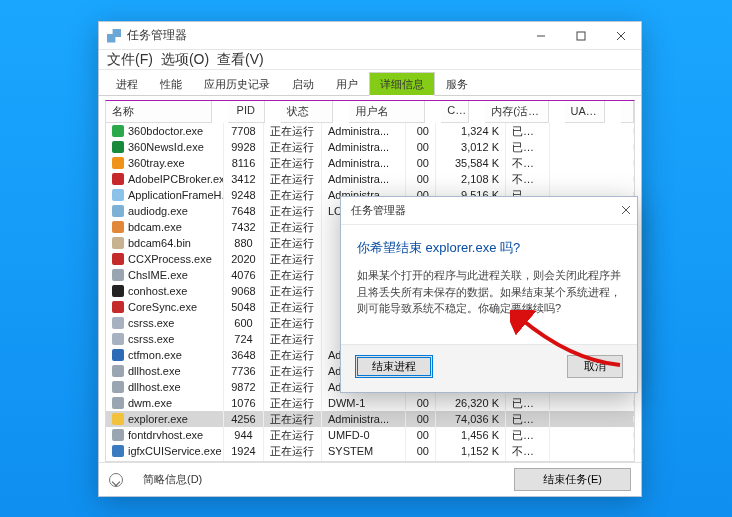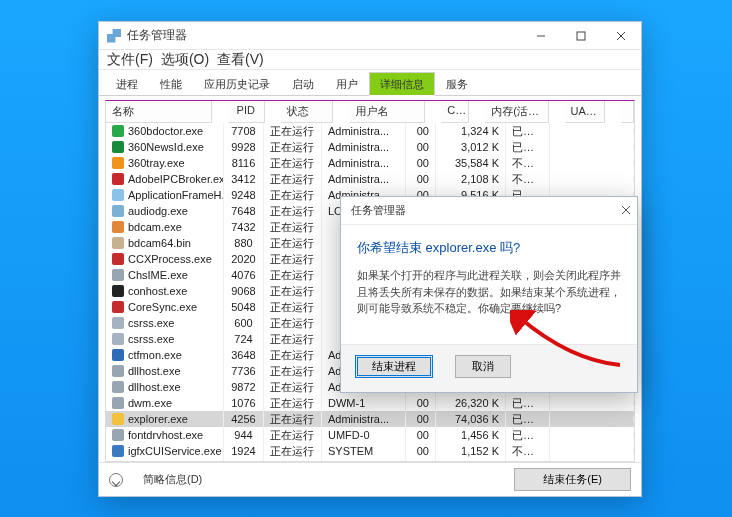--- a/index.html
+++ b/index.html
@@ -102,21 +102,21 @@
   }
   .dlg-title{
     height:28px;display:flex;align-items:center;justify-content:space-between;
     padding:0 6px 0 10px;border-bottom:1px solid #eaeaea;color:#333;
   }
   .dlg-close svg{width:10px;height:10px;stroke:#555;stroke-width:1;fill:none;}
   .dlg-body{padding:14px 16px 27px;}
   .dlg-heading{color:#0a4ea2;font-size:13px;margin-bottom:10px;}
   .dlg-text{color:#444;line-height:1.5;}
   .dlg-buttons{
-    display:flex;justify-content:flex-start;gap:22px;
+    display:flex;justify-content:space-between;gap:22px;
     padding:10px 14px 14px;background:#f4f4f4;border-top:1px solid #e6e6e6;
   }
   .dlg-btn{
     border:1px solid #adadad;background:#e1e1e1;padding:3px 16px;font-size:11px;
   }
   .dlg-btn.primary{border:1px solid #0078d7;outline:1px solid #0078d7;outline-offset:-3px;}
   
   .arrow{
     position:absolute;left:510px;top:310px;width:120px;height:60px;pointer-events:none;
   }

